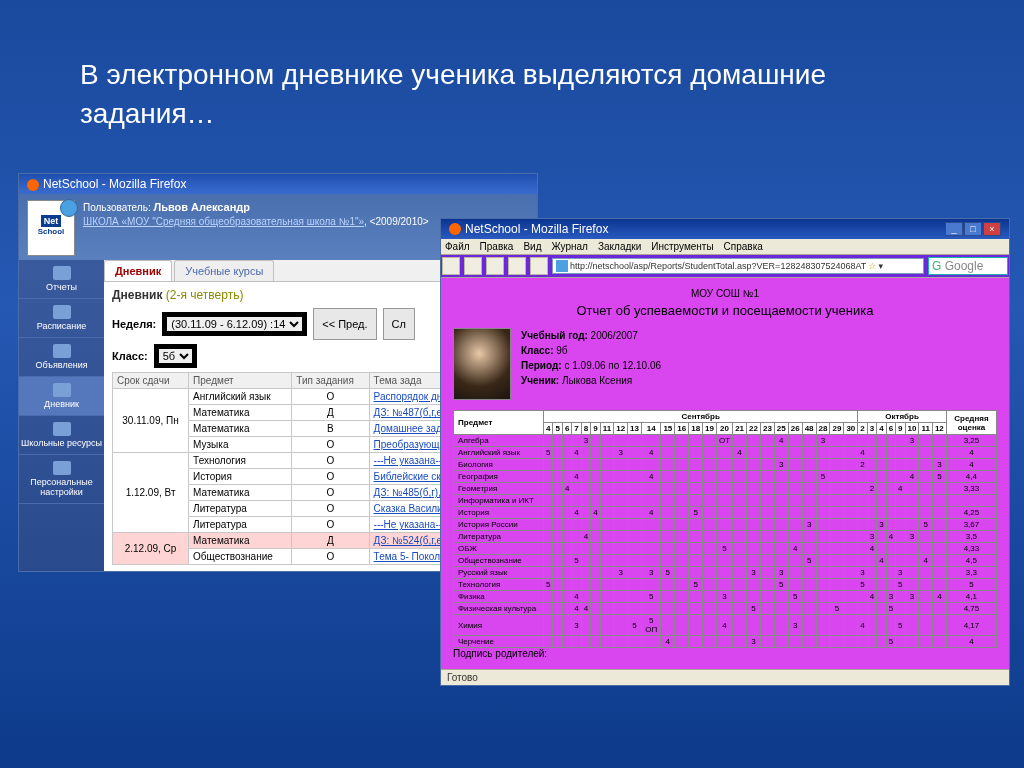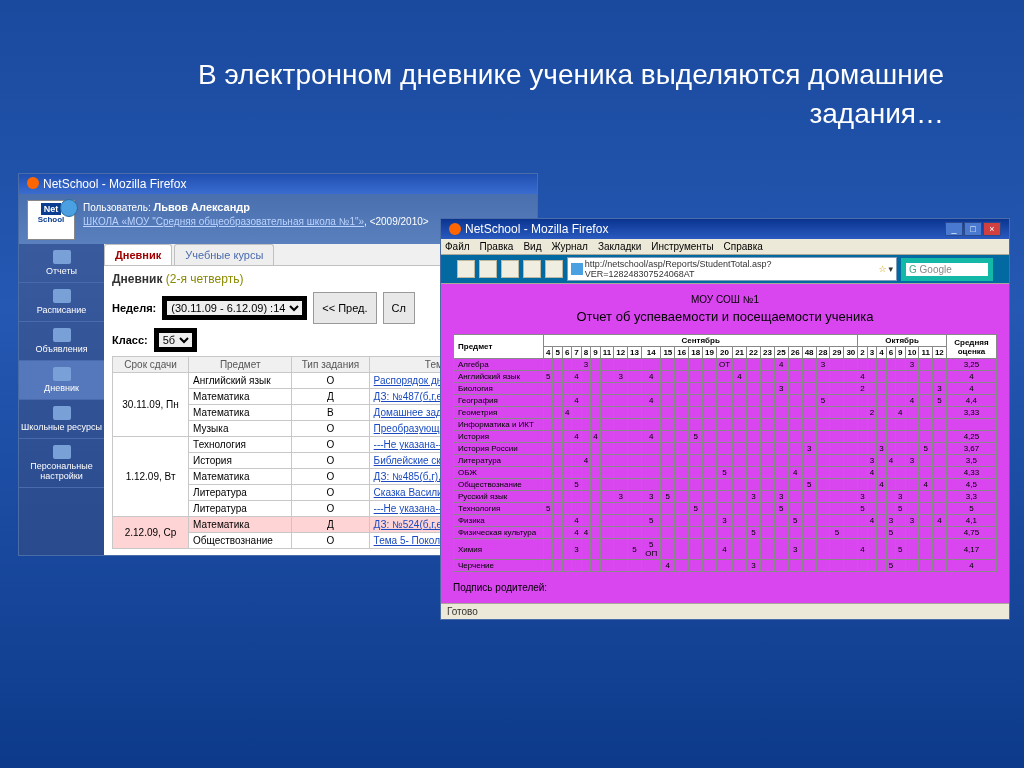--- a/index.html
+++ b/index.html
@@ -1,24 +1,24 @@
 <!DOCTYPE html>
 <html><head>
 <meta charset="utf-8">
 <style>
 *{box-sizing:border-box;margin:0;padding:0;font-family:Arial,sans-serif}
 body{background:linear-gradient(180deg,#1a4a9e 0%,#2558b3 40%,#0d3a8a 100%);width:1024px;height:768px;overflow:hidden;position:relative}
-.slide-title{color:#fff;text-align:right;font-size:28px;font-weight:400;padding:55px 80px 0;line-height:1.4}
+.slide-title{color:#fff;text-align:left;font-size:28px;font-weight:400;padding:55px 80px 0;line-height:1.4}
 .screenshots{position:relative;margin-top:40px}
 
 .win-left{position:absolute;left:18px;top:0;width:520px;background:#fff;border:1px solid #4a6da8;font-size:11px}
-.titlebar{background:linear-gradient(#1f4fb0,#3a6cd0);color:#fff;padding:3px 8px;font-size:12px;display:flex;align-items:flex-start;gap:4px}
+.titlebar{background:linear-gradient(#1f4fb0,#3a6cd0);color:#fff;padding:3px 8px;font-size:12px;display:flex;align-items:flex-end;gap:4px}
 .titlebar .ff{width:12px;height:12px;background:#f60;border-radius:6px;display:inline-block}
 .app-head{background:linear-gradient(#4a6fae,#5a80be);color:#fff;padding:6px 8px 4px;display:flex;align-items:flex-start;gap:8px}
-.logo-box{background:#fff;border:1px solid #888;padding:2px;width:48px;height:40px;display:flex;flex-direction:column;align-items:center;justify-content:flex-start;position:relative}
+.logo-box{background:#fff;border:1px solid #888;padding:19px;width:48px;height:56px;display:flex;flex-direction:column;align-items:center;justify-content:flex-end;position:relative}
 .logo-net{background:#0a3d8f;color:#fff;font-size:9px;font-weight:bold;padding:1px 3px}
 .logo-school{color:#0a3d8f;font-size:8px;font-weight:bold}
 .logo-ie{position:absolute;right:-4px;top:-2px;width:18px;height:18px;border-radius:9px;background:#4aa0e0;border:1px solid #2a6aa0}
 .user-info{font-size:10px;line-height:1.3}
 .user-info b{font-size:11px}
 .school-link{color:#bcd4ff;text-decoration:underline}
 .body-row{display:flex}
 .sidebar{width:85px;background:linear-gradient(#3a5a9e,#2a4a8e);color:#fff;font-size:9px;text-align:center}
 .sb-item{padding:6px 2px;border-bottom:1px solid #4a6aae;cursor:pointer}
 .sb-item svg{display:block;margin:0 auto 2px}
@@ -30,49 +30,49 @@
 .tab.other{color:#4a6aae}
 .diary-body{padding:6px 8px}
 .diary-title{font-size:12px;margin-bottom:6px}
 .diary-title b{color:#333}
 .quarter{color:#8a8a00}
 .ctrl-row{display:flex;align-items:center;gap:6px;margin-bottom:4px;font-size:11px}
 .ctrl-row select{font-size:11px;border:5px solid #000000}
 .btn{background:#e8e8e8;border:1px solid #999;padding:9px 8px;font-size:11px;cursor:pointer}
 .diary-table{width:100%;border-collapse:collapse;font-size:10px;margin-top:4px}
 .diary-table th,.diary-table td{border:1px solid #c8c8c8;padding:2px 4px;text-align:left}
-.diary-table th{background:#f0f0f0;text-align:center;font-weight:normal;color:#555}
+.diary-table th{background:#f0f0f0;font-weight:normal;color:#555}
 .diary-table td.center{text-align:center}
 .hw-link{color:#1a4ac0;text-decoration:underline;cursor:pointer}
 .row-hl td{background:#ffd4d4}
 
 .win-right{position:absolute;left:440px;top:45px;width:570px;background:#fff;border:1px solid #4a6da8;font-size:10px}
 .win-right .titlebar{background:linear-gradient(#0a3490,#2a5ac0);justify-content:space-between}
 .win-btns{display:flex;gap:1px}
 .win-btn{width:18px;height:14px;background:#4a7ad0;border:1px solid #2a4a90;color:#fff;font-size:9px;text-align:center;line-height:12px;cursor:pointer}
 .win-btn.close{background:#d04040}
 .menubar{background:#ece9d8;padding:2px 4px;font-size:10px;display:flex;gap:10px;border-bottom:1px solid #aca899}
 .menubar span{cursor:pointer}
-.toolbar{background:#0369a1;padding:2px 16px;display:flex;align-items:center;gap:4px;border-bottom:1px solid #aca899}
+.toolbar{background:#6d28d9;padding:2px 1px;display:flex;align-items:center;gap:4px;border-bottom:1px solid #aca899}
 .tb-ico{width:18px;height:18px;border:1px solid #bdb89f;background:#f0eee0;cursor:pointer}
 .addr{flex:1;background:#fff;border:1px solid #7f9db9;padding:1px 3px;font-size:9px;color:#333;display:flex;align-items:center;gap:2px}
 .addr-ico{width:12px;height:12px;background:#4aa0e0}
 .star{color:#d0a000}
-.srch{width:92px;background:#fff;border:5px solid #14b8a6;padding:1px 3px;font-size:10px;color:#888}
+.srch{width:80px;background:#fff;border:1px solid #14b8a6;padding:1px 3px;font-size:12px;color:#888}
 .report-body{padding:10px 12px;background:#d946ef}
 .rpt-school{text-align:center;font-size:10px;margin-bottom:4px}
 .rpt-title{text-align:center;font-size:13px;margin-bottom:10px}
 .rpt-head{display:flex;gap:10px;margin-bottom:10px}
 .avatar{width:58px;height:72px;background:radial-gradient(circle at 45% 35%,#e8c8a8 0%,#3a2818 60%,#1a1410 100%);border:1px solid #888}
 .rpt-meta{font-size:10px;line-height:1.5}
 .grade-table{width:100%;border-collapse:collapse;font-size:8px}
 .grade-table th,.grade-table td{border:1px solid #888;padding:1px 2px;text-align:center}
 .grade-table th{font-weight:bold;background:#fff}
 .grade-table .subj{text-align:left;padding-left:4px;white-space:nowrap;width:90px}
-.sig-row{font-size:10px;margin-top:10px}
+.sig-row{font-size:10px;}
 .statusbar{background:#ece9d8;border-top:1px solid #aca899;padding:2px 6px;font-size:10px;color:#333}
 </style>
 </head>
 <body>
 
 <div class="slide-title">В электронном дневнике ученика выделяются домашние задания…</div>
 
 <div class="screenshots">
 
   <div class="win-left">
@@ -239,20 +239,29 @@
         <span class="star">☆</span>
         <span>▾</span>
       </div>
       <div class="srch">
         <span style="color:#4a8">G</span> <span>Google</span>
       </div>
     </div>
     <div class="report-body">
       <div class="rpt-school">МОУ СОШ №1</div>
       <div class="rpt-title">Отчет об успеваемости и посещаемости ученика</div>
+      <div class="rpt-head">
+        <div class="avatar"></div>
+        <div class="rpt-meta">
+          <b>Учебный год:</b> <span>2006/2007</span><br>
+          <b>Класс:</b> <span>9б</span><br>
+          <b>Период:</b> <span>с 1.09.06 по 12.10.06</span><br>
+          <b>Ученик:</b> <span>Лыкова Ксения</span>
+        </div>
+      </div>
       <table class="grade-table" id="gtbl">
           <thead>
             <tr>
               <th rowspan="2" class="subj">Предмет</th>
               <th colspan="24">Сентябрь</th>
               <th colspan="8">Октябрь</th>
               <th rowspan="2">Средняя оценка</th>
             </tr>
             <tr>
               <th>4</th>

